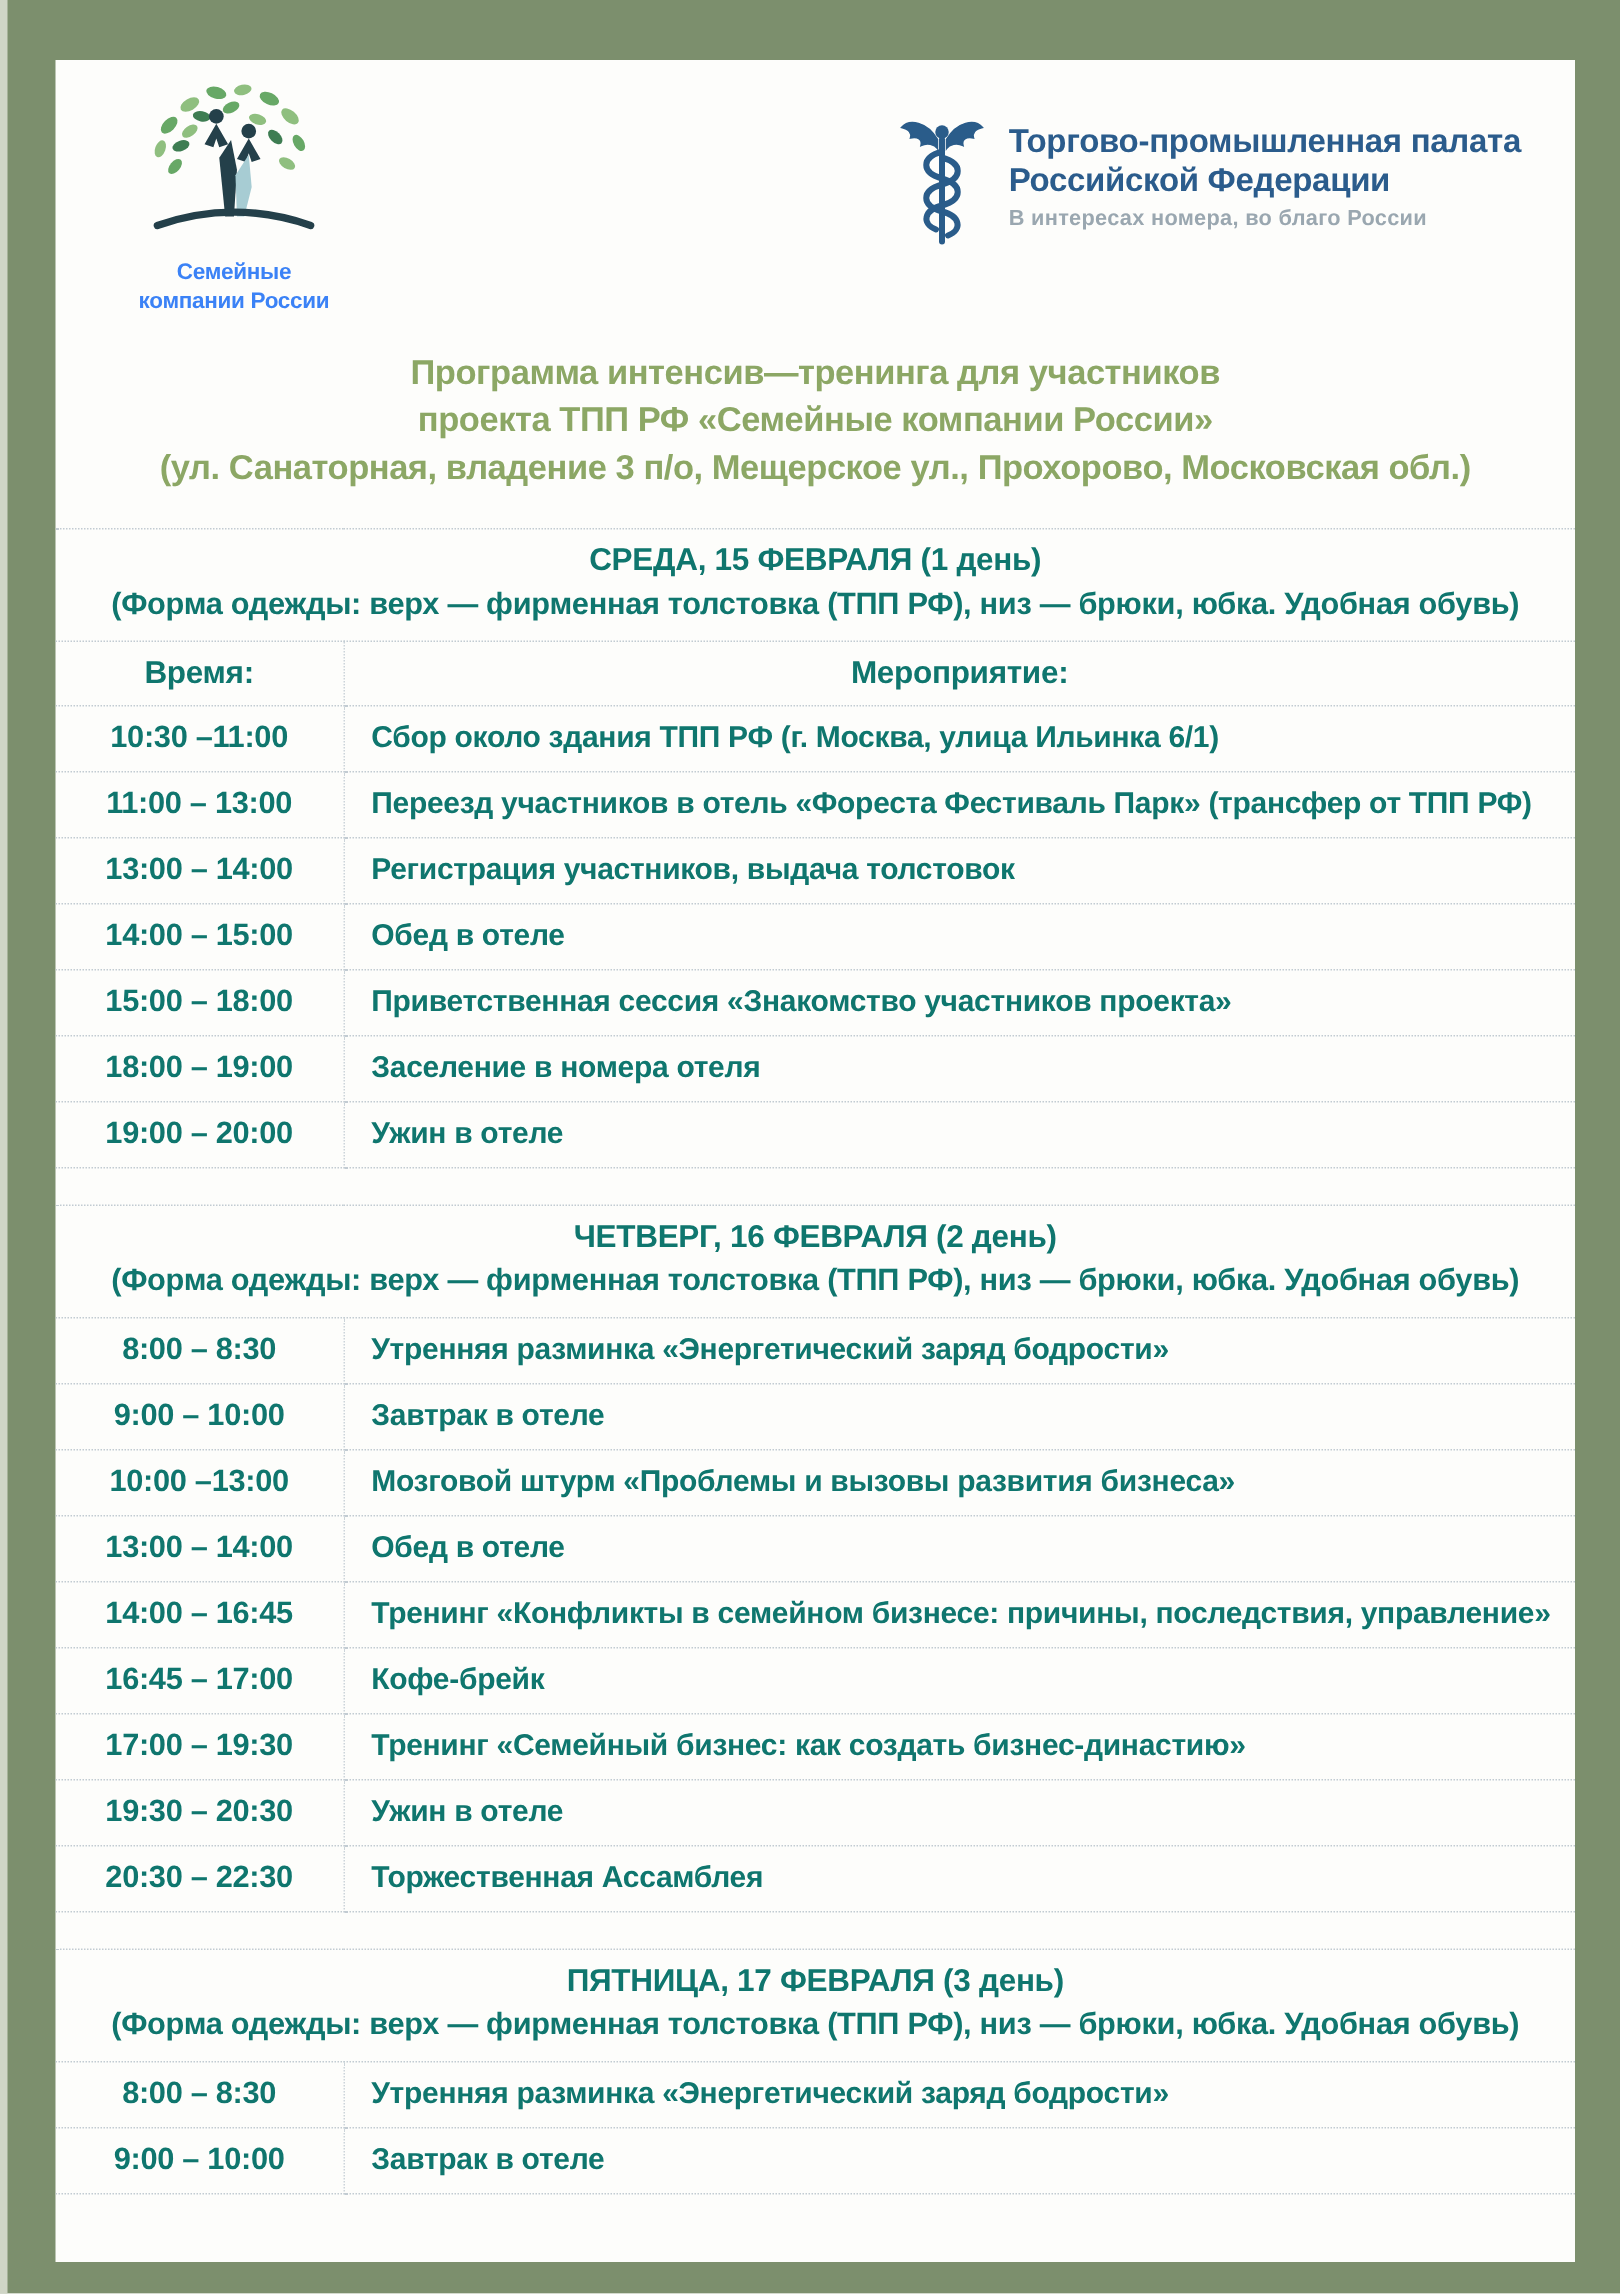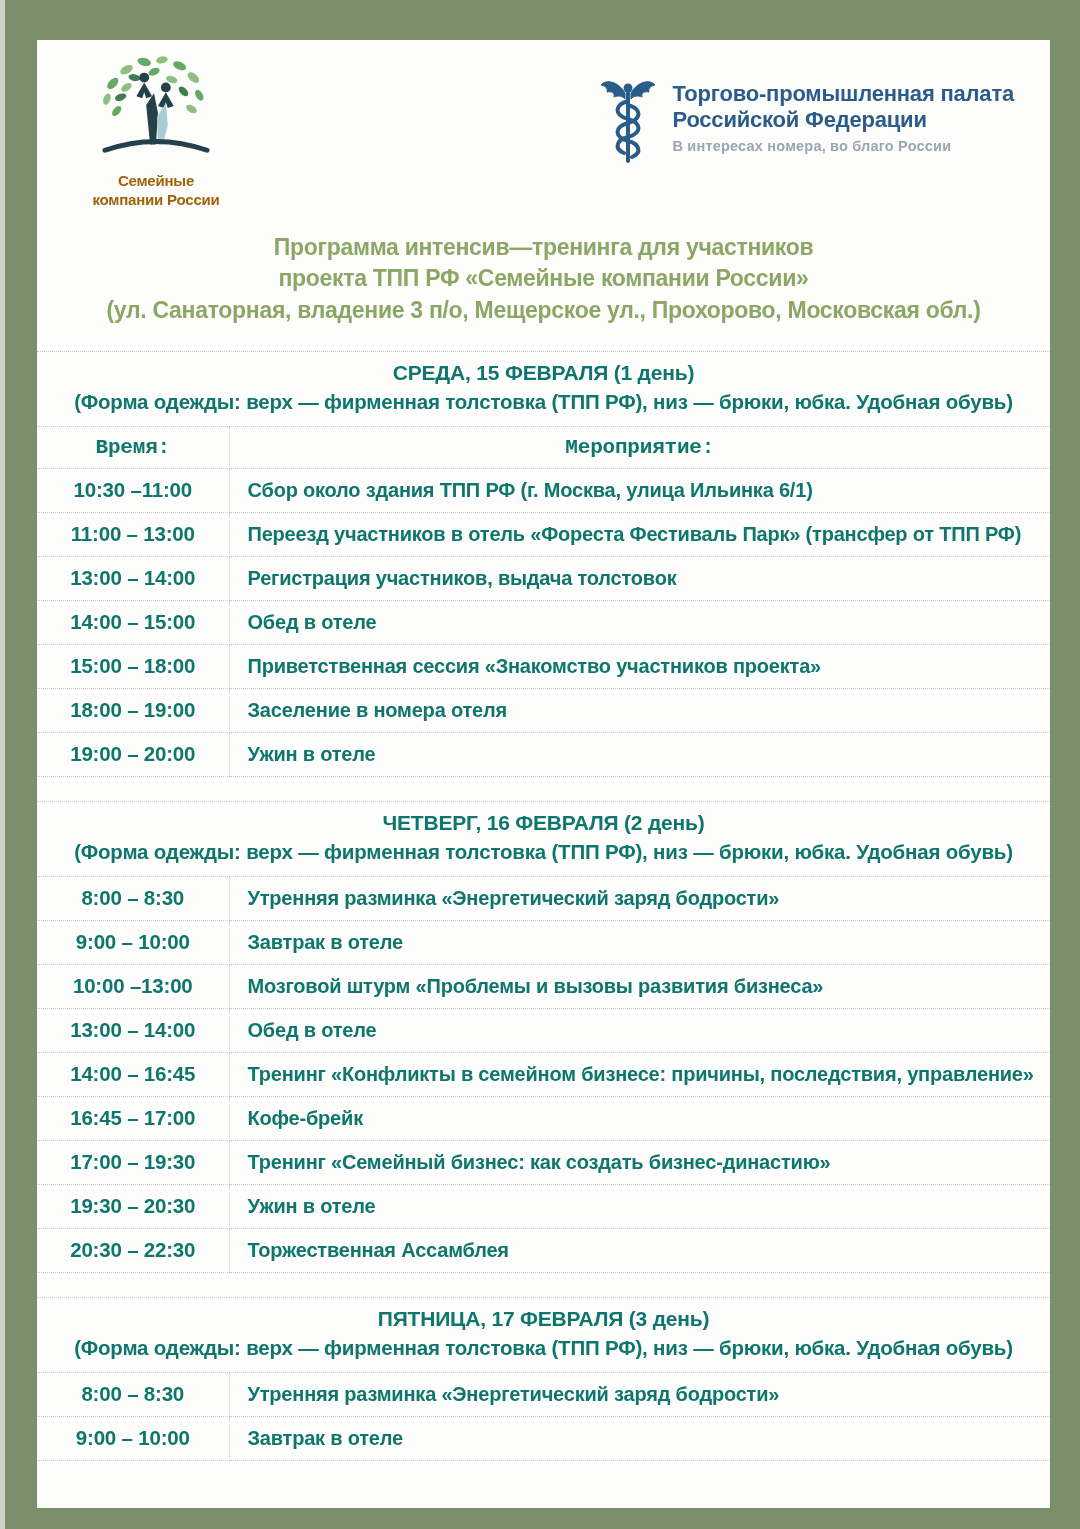--- a/index.html
+++ b/index.html
@@ -22,21 +22,21 @@
     display:flex;flex-direction:column;
     overflow:hidden;
   }
   
   .logo-row{
     display:flex;justify-content:space-between;align-items:flex-start;
     padding:14px 36px 0 34px;
   }
   .family-logo{width:170px;text-align:center;}
   .family-logo .fl-text{
-    color:#a16207;font-weight:bold;font-size:15px;line-height:1.25;
+    color:#3b82f6;font-weight:bold;font-size:15px;line-height:1.25;
     letter-spacing:-0.2px;margin-top:2px;text-align:center;
   }
   .tpp-logo{display:flex;gap:14px;margin-top:23px;align-items:flex-start;}
   .tpp-text{padding-top:4px;}
   .tpp-text .t-line{
     color:#2b5c8c;font-weight:bold;font-size:22px;line-height:1.2;
     letter-spacing:-0.2px;
   }
   .tpp-text .t-tag{
     color:#9aa7b0;font-size:14.5px;font-weight:bold;letter-spacing:0.2px;margin-top:4px;
@@ -73,21 +73,20 @@
   .dress-row td{
     text-align:center;
     font-size:20.5px;
     padding:3px 0 12px;
     border-bottom:1px dotted #c2cbd2;
   }
   .col-head th{
     font-size:21px;
     padding:9px 0;
     border-bottom:1px dotted #c2cbd2;
-    font-family:Liberation Mono, monospace;
   }
   .col-head th:first-child{border-right:1px dotted #ccd4d9;}
   .time-col{width:192px;}
   .entry-row .time-cell{
     text-align:center;
     border-right:1px dotted #ccd4d9;
     border-bottom:1px dotted #c2cbd2;
     padding:8px 2px;
     font-size:20.5px;
     white-space:nowrap;

